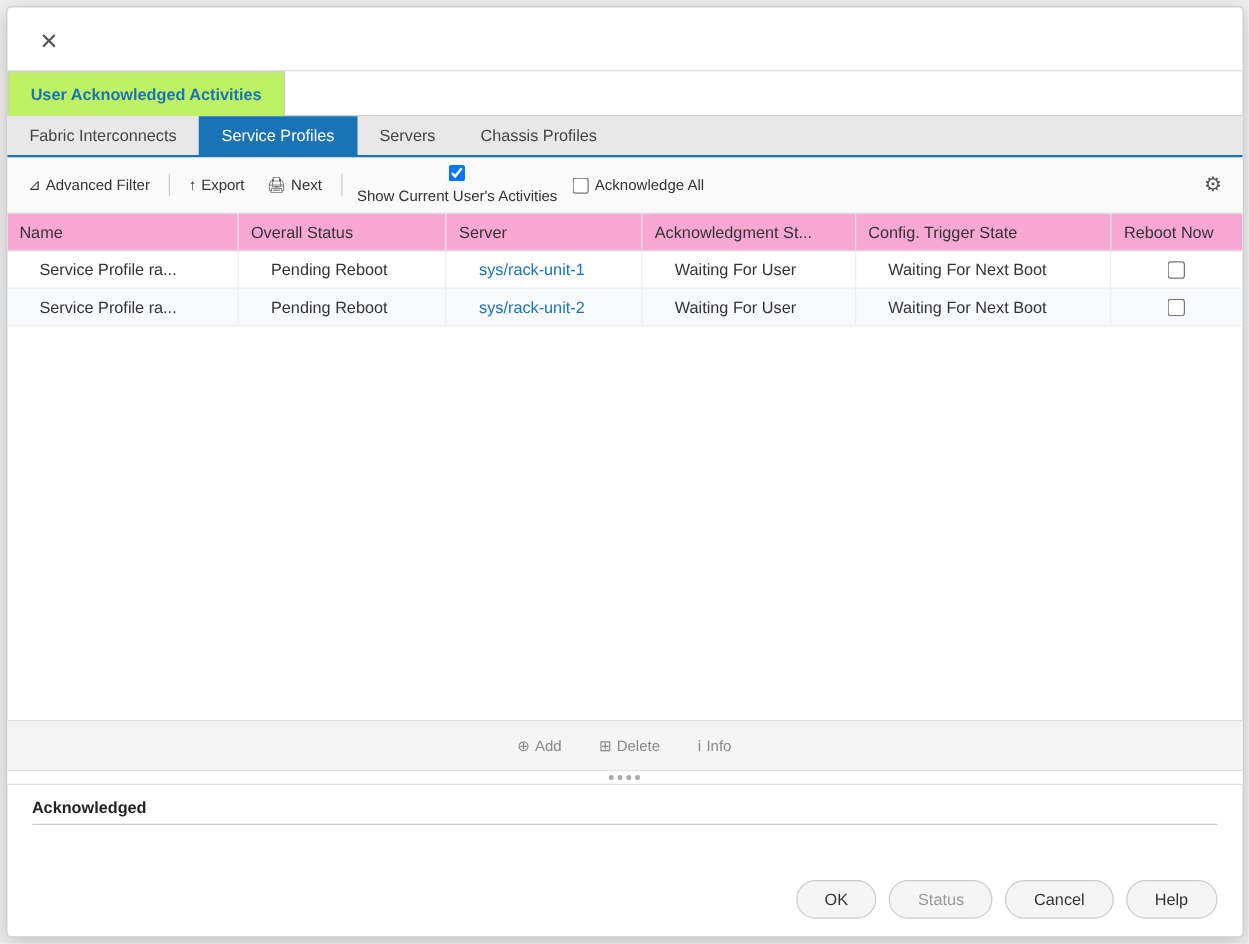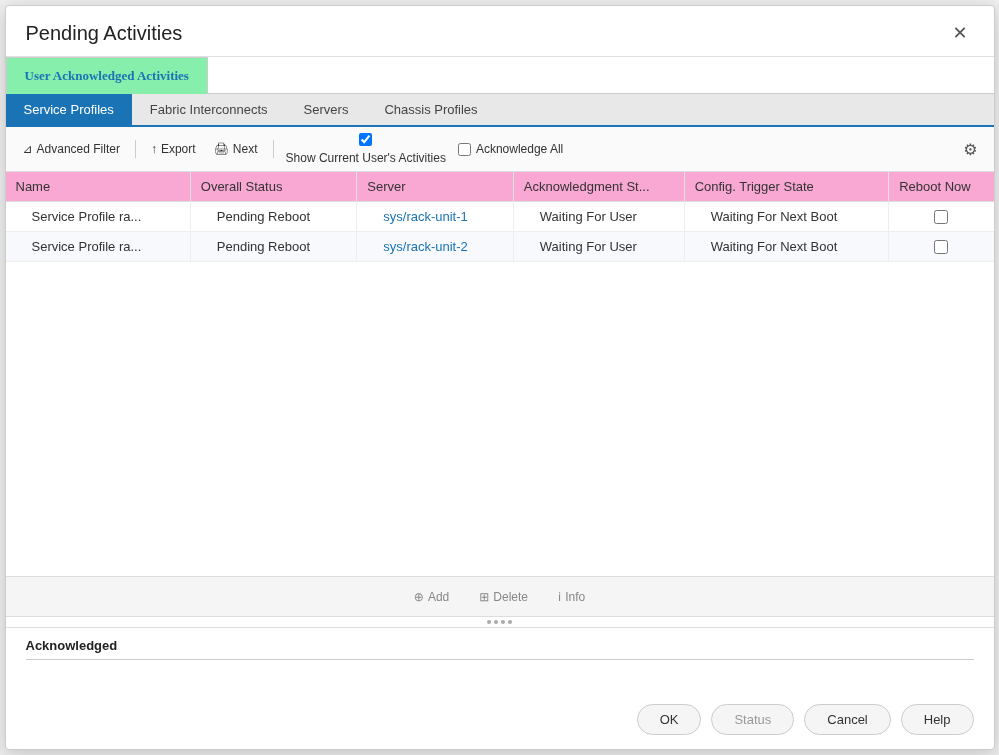--- a/index.html
+++ b/index.html
@@ -50,22 +50,21 @@
       padding: 0 0 0 0;
     }
     .tab1 {
       padding: 10px 18px;
       cursor: pointer;
       font-size: 13px;
       color: #555;
       border: 1px solid transparent;
       border-bottom: none;
       margin-bottom: -1px;
-      background: #86efac;
-      font-family: Liberation Serif, serif;
+      background: #bef264;
     }
     .tab1.active {
       border-color: #ccc;
       border-bottom-color: #fff;
       color: #1a73b5;
       font-weight: bold;
     }
 
     
     .tab-row2 {
@@ -274,36 +273,35 @@
       background: #f5f5f5;
       cursor: default;
     }
   </style>
 </head>
 <body>
 
 <div class="dialog">
 
   <div class="dialog-header">
-    <span class="dialog-title">Pending Activities</span>
     <button class="close-btn">✕</button>
   </div>
 
   <div class="tab-row1">
     <div class="tab1 active">
       <span>User Acknowledged Activities</span>
     </div>
   </div>
 
   <div class="tab-row2">
+    <div class="tab2">
+      <span>Fabric Interconnects</span>
+    </div>
     <div class="tab2 active">
       <span>Service Profiles</span>
-    </div>
-    <div class="tab2">
-      <span>Fabric Interconnects</span>
     </div>
     <div class="tab2">
       <span>Servers</span>
     </div>
     <div class="tab2">
       <span>Chassis Profiles</span>
     </div>
   </div>
 
   <div class="toolbar">

